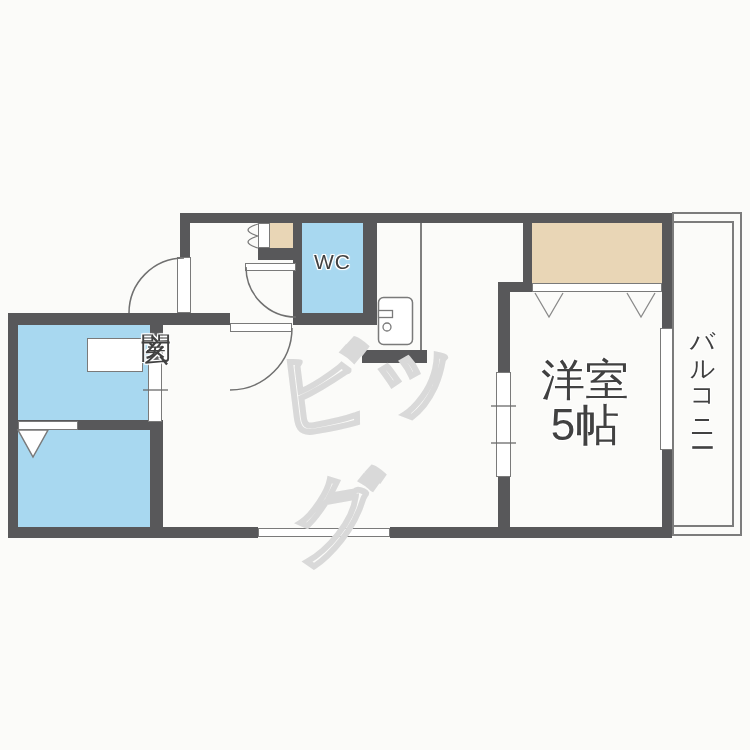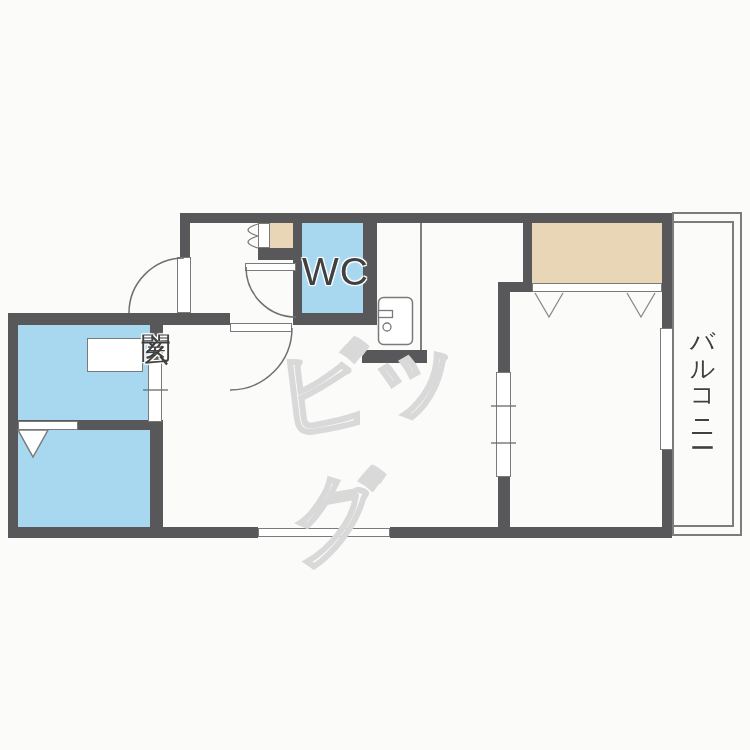--- a/index.html
+++ b/index.html
@@ -114,18 +114,22 @@
     <polyline points="627,293 641,317 655,293" fill="none" stroke="#8a8a8a" stroke-width="1.3"></polyline>
     <line x1="143" y1="390" x2="168" y2="390" stroke="#6a6a6a" stroke-width="1.3"></line>
     <line x1="491" y1="406" x2="516" y2="406" stroke="#6a6a6a" stroke-width="1.3"></line>
     <line x1="491" y1="443" x2="516" y2="443" stroke="#6a6a6a" stroke-width="1.3"></line>
     <rect x="378.5" y="297.5" width="34" height="47" rx="5" fill="#ffffff" stroke="#7a7a7a" stroke-width="1.5"></rect>
     <rect x="378.5" y="310.5" width="14" height="7" fill="#ffffff" stroke="#7a7a7a" stroke-width="1.3"></rect>
     <circle cx="387" cy="327" r="4" fill="#ffffff" stroke="#7a7a7a" stroke-width="1.3"></circle>
   </svg>
 
   <div class="abs label vertical" style="left:137px;top:254px;width:38px;height:112px;font-size:30px;line-height:38px;">玄関</div>
-  <div class="abs label" style="left:302px;top:250px;width:61px;font-size:39px;letter-spacing:1px;">WC</div>
+  <div class="abs label" style="left:302px;top:250px;width:61px;font-size:21px;letter-spacing:1px;">WC</div>
+  <div class="abs label" style="left:505px;top:357px;width:160px;font-size:44px;line-height:45px;">
+    <div>洋室</div>
+    <div>5帖</div>
+  </div>
   <div class="abs label vertical" style="left:690px;top:300px;width:30px;height:150px;font-size:25px;letter-spacing:2px;">バルコニー</div>
 
   <div class="abs watermark" style="left:282px;top:312px;width:260px;">ビッグ</div>
 
 </div>
 
 </body></html>

